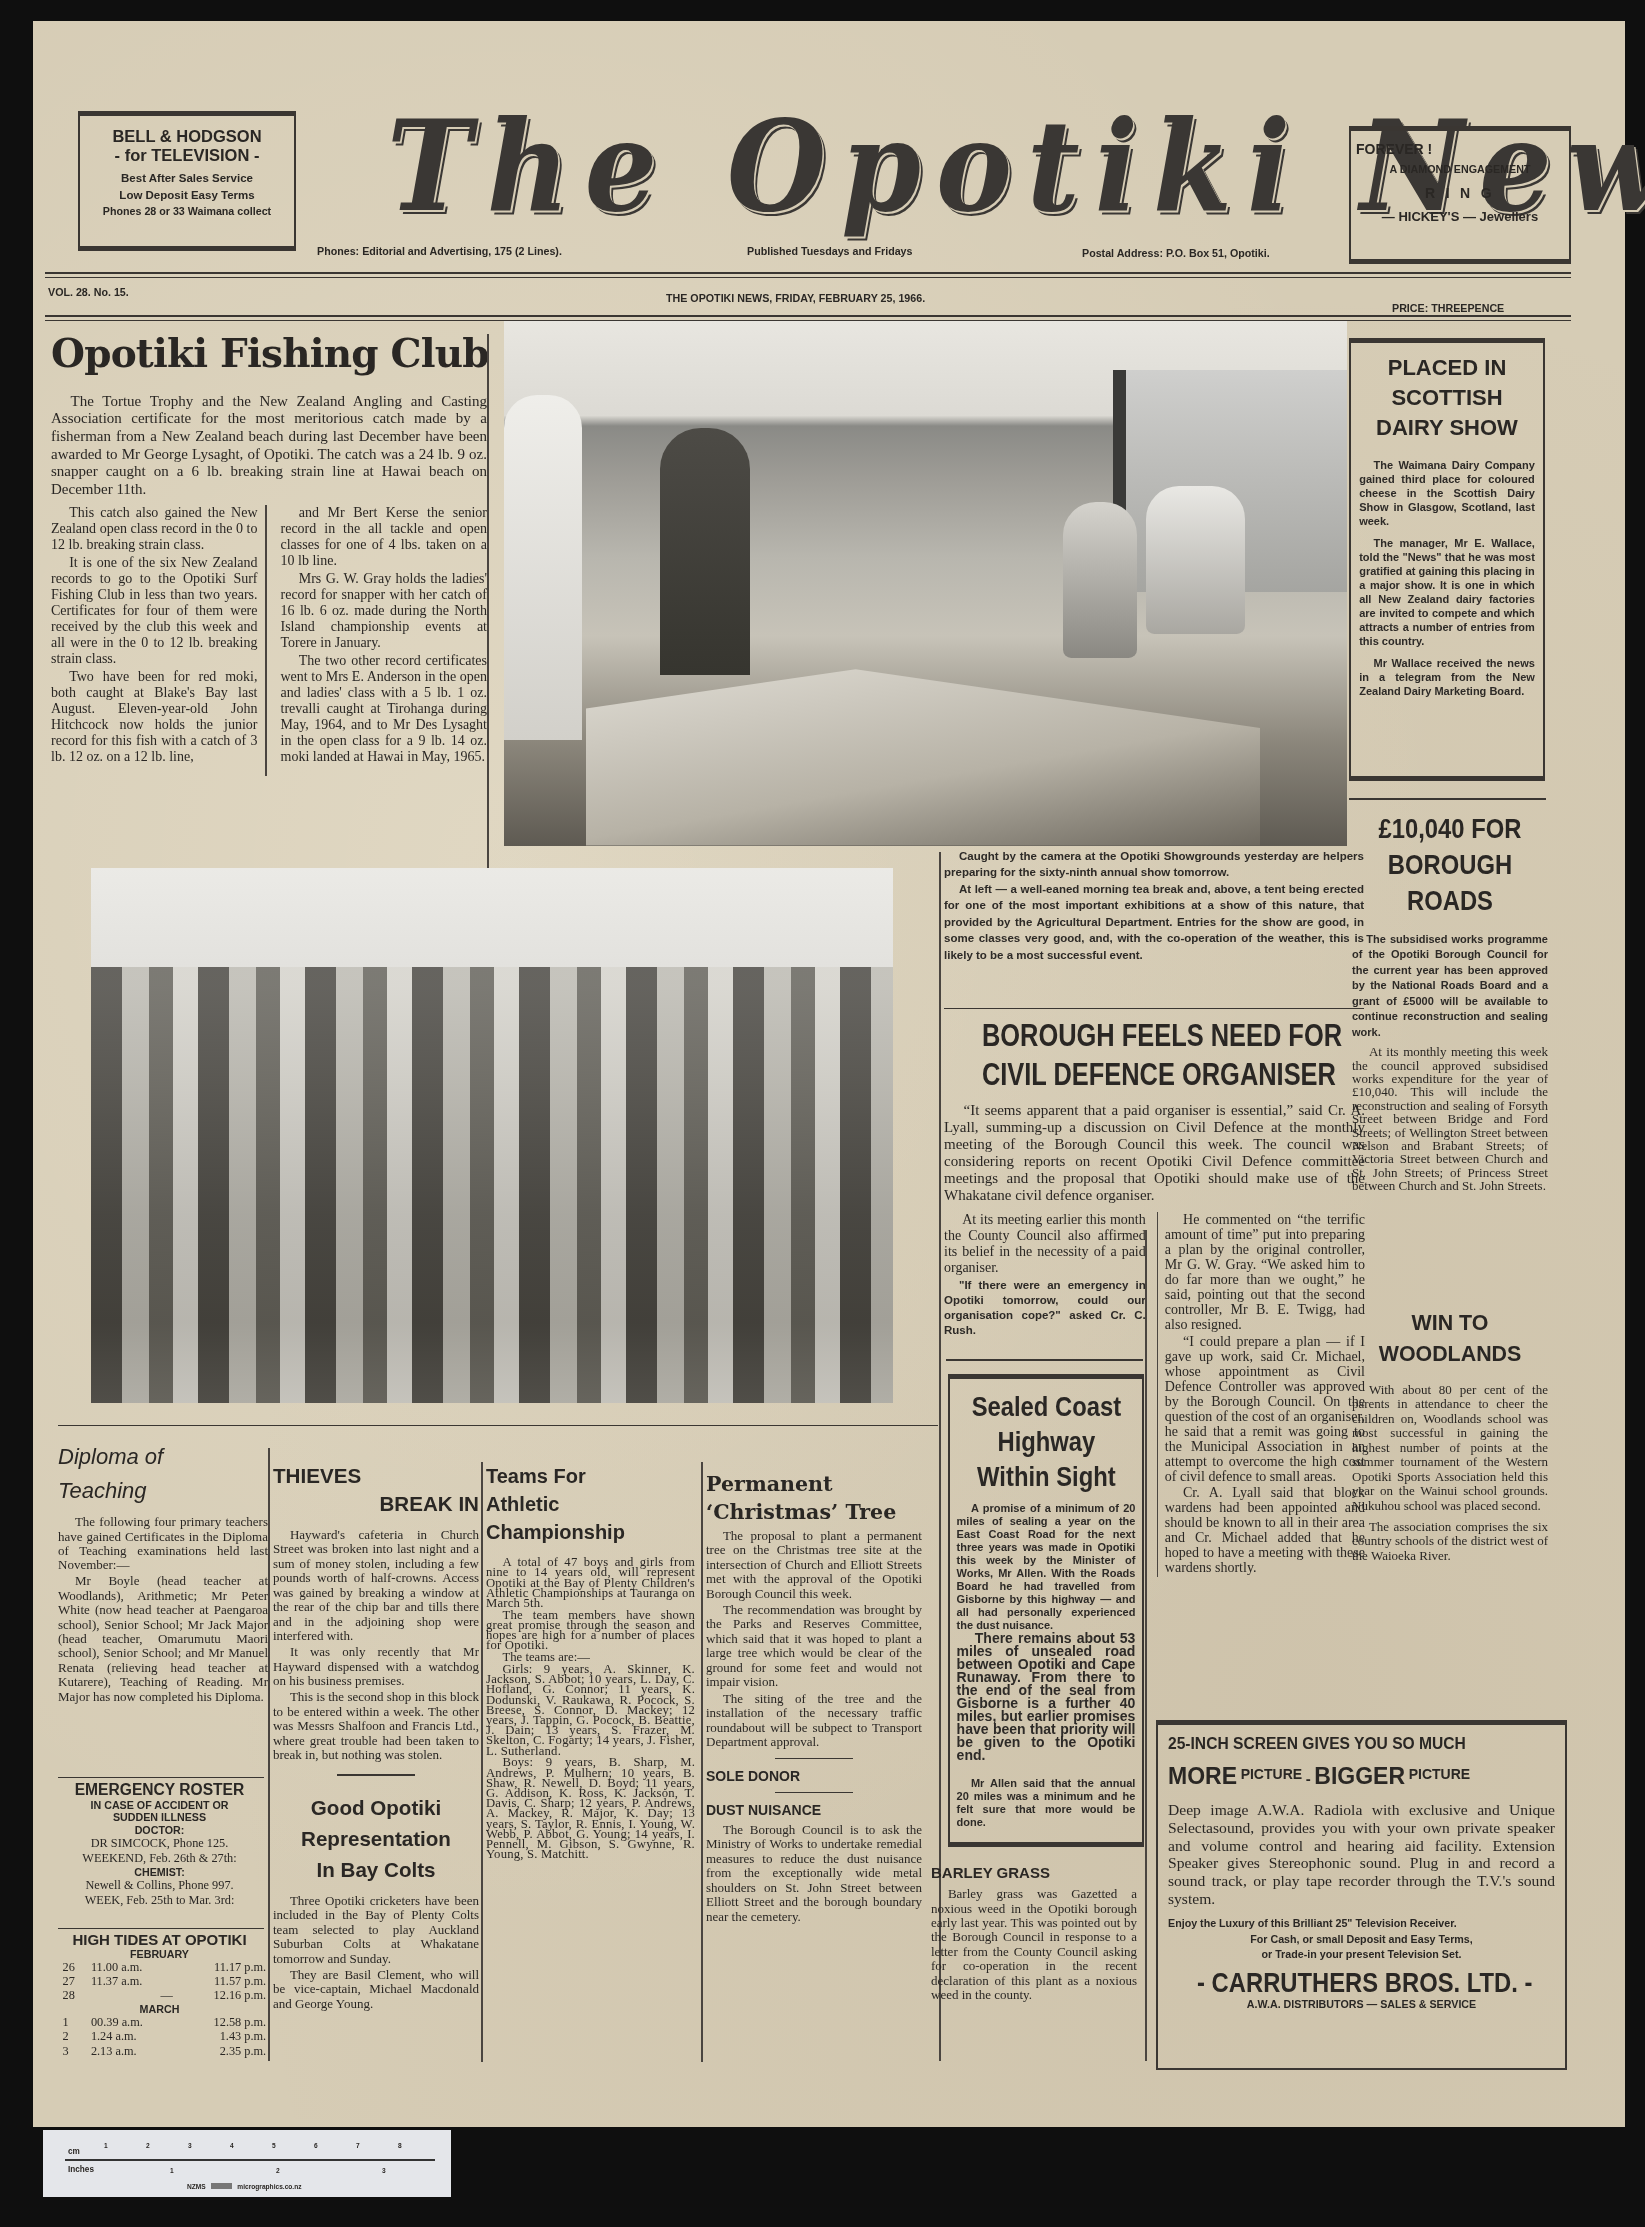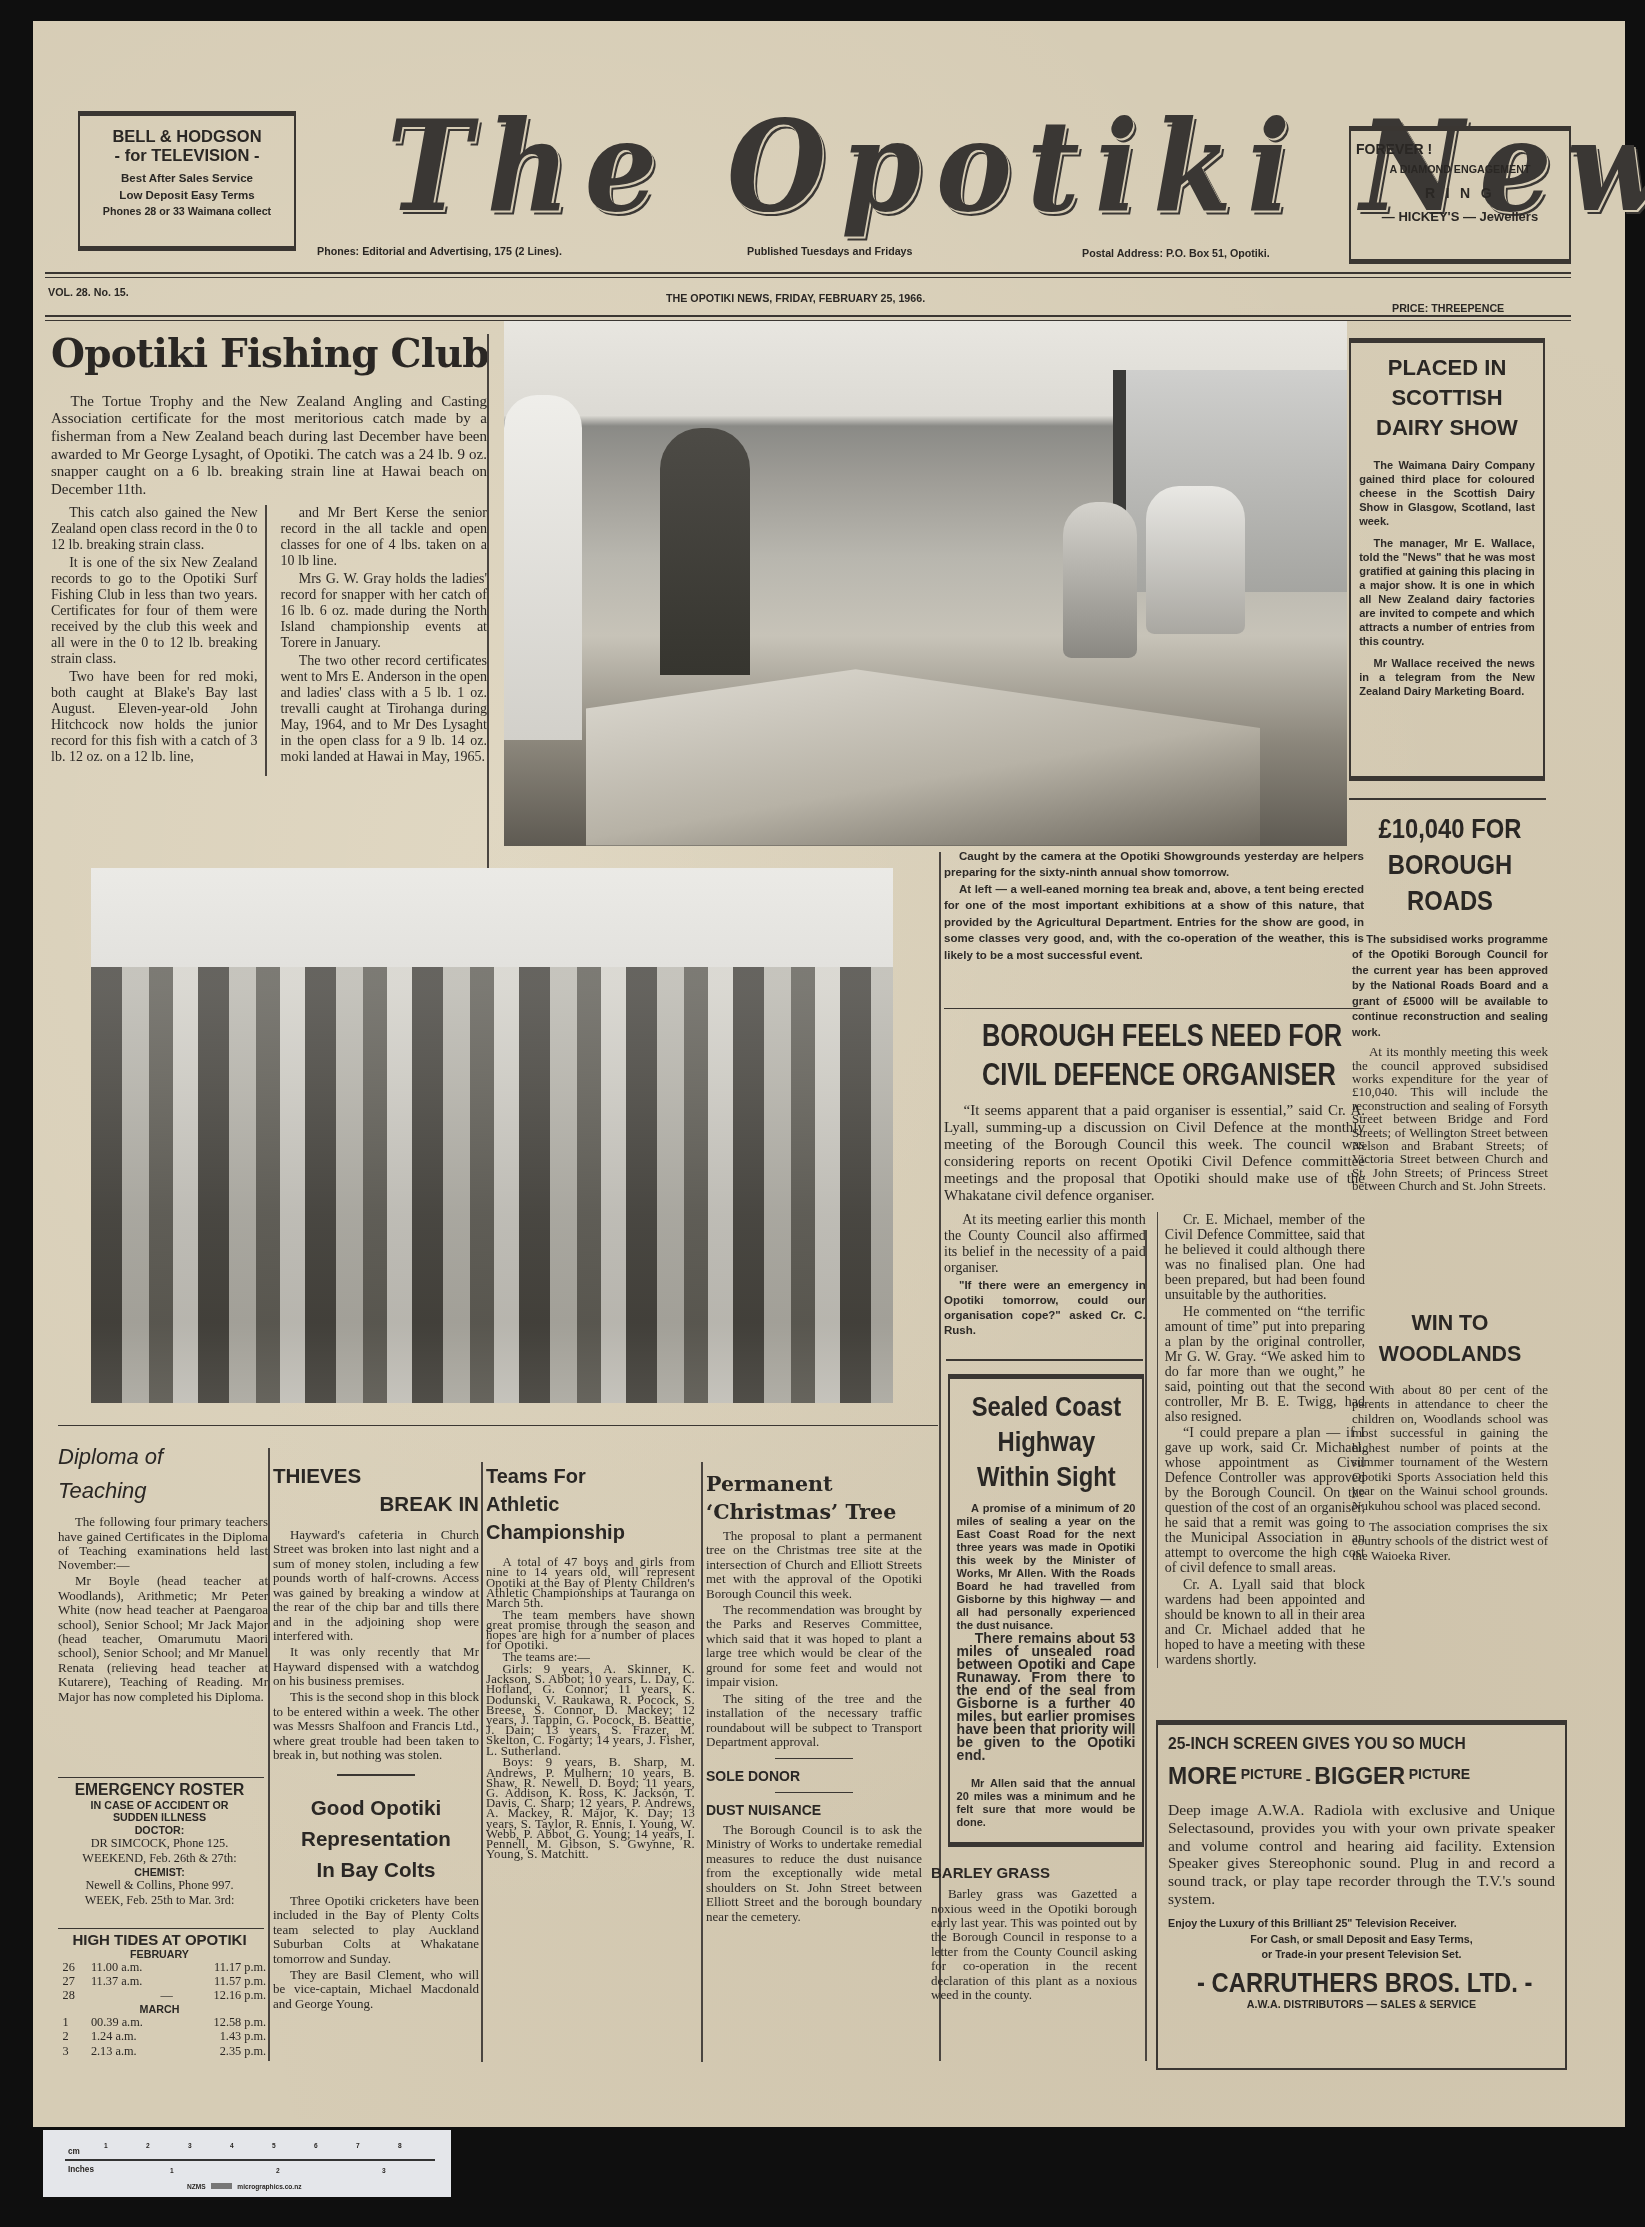--- a/index.html
+++ b/index.html
@@ -108,21 +108,20 @@
   <div class="abs" style="left:911px;top:995px;width:421px;">
     <div class="center cond" style="font-size:31px;line-height:39px;transform:scaleX(0.82);transform-origin:center top;white-space:nowrap;">BOROUGH FEELS NEED FOR</div>
     <div class="center cond" style="font-size:31px;line-height:39px;transform:scaleX(0.82);transform-origin:center top;white-space:nowrap;margin-bottom:8.2px;">CIVIL DEFENCE ORGANISER</div>
     <p class="body" style="font-size:15px;line-height:17px;margin-bottom:8.2px;">“It seems apparent that a paid organiser is essential,” said Cr. A. Lyall, summing-up a discussion on Civil Defence at the monthly meeting of the Borough Council this week. The council was considering reports on recent Opotiki Civil Defence committee meetings and the proposal that Opotiki should make use of the Whakatane civil defence organiser.</p>
     <div style="display:flex;gap:11.5px;">
       <div style="width:202px;">
         <p class="body">At its meeting earlier this month the County Council also affirmed its belief in the necessity of a paid organiser.</p>
         <p class="bodyb" style="font-size:11.5px;line-height:15px;">"If there were an emergency in Opotiki tomorrow, could our organisation cope?" asked Cr. C. Rush.</p>
       </div>
       <div style="width:208px;border-left:1.6px solid #4a4540;padding-left:6.6px;">
-        <p class="body" style="line-height:15px;">Cr. E. Michael, member of the Civil Defence Committee, said that he believed it could although there was no finalised plan. One had been prepared, but had been found unsuitable by the authorities.</p>
         <p class="body" style="line-height:15px;">He commented on “the terrific amount of time” put into preparing a plan by the original controller, Mr G. W. Gray. “We asked him to do far more than we ought,” he said, pointing out that the second controller, Mr B. E. Twigg, had also resigned.</p>
         <p class="body" style="line-height:15px;">“I could prepare a plan — if I gave up work, said Cr. Michael, whose appointment as Civil Defence Controller was approved by the Borough Council. On the question of the cost of an organiser, he said that a remit was going to the Municipal Association in an attempt to overcome the high cost of civil defence to small areas.</p>
         <p class="body" style="line-height:15px;">Cr. A. Lyall said that block wardens had been appointed and should be known to all in their area and Cr. Michael added that he hoped to have a meeting with these wardens shortly.</p>
       </div>
     </div>
   </div>
 
   <div class="rule" style="left:913px;top:1338px;width:197px;height:2.5px;"></div>
   <div class="abs box" style="left:915px;top:1353px;width:196px;height:473px;padding:10px 6.6px;">
     <div class="center cond" style="font-size:28px;line-height:35px;transform:scaleX(0.85);transform-origin:center top;">Sealed Coast</div>

